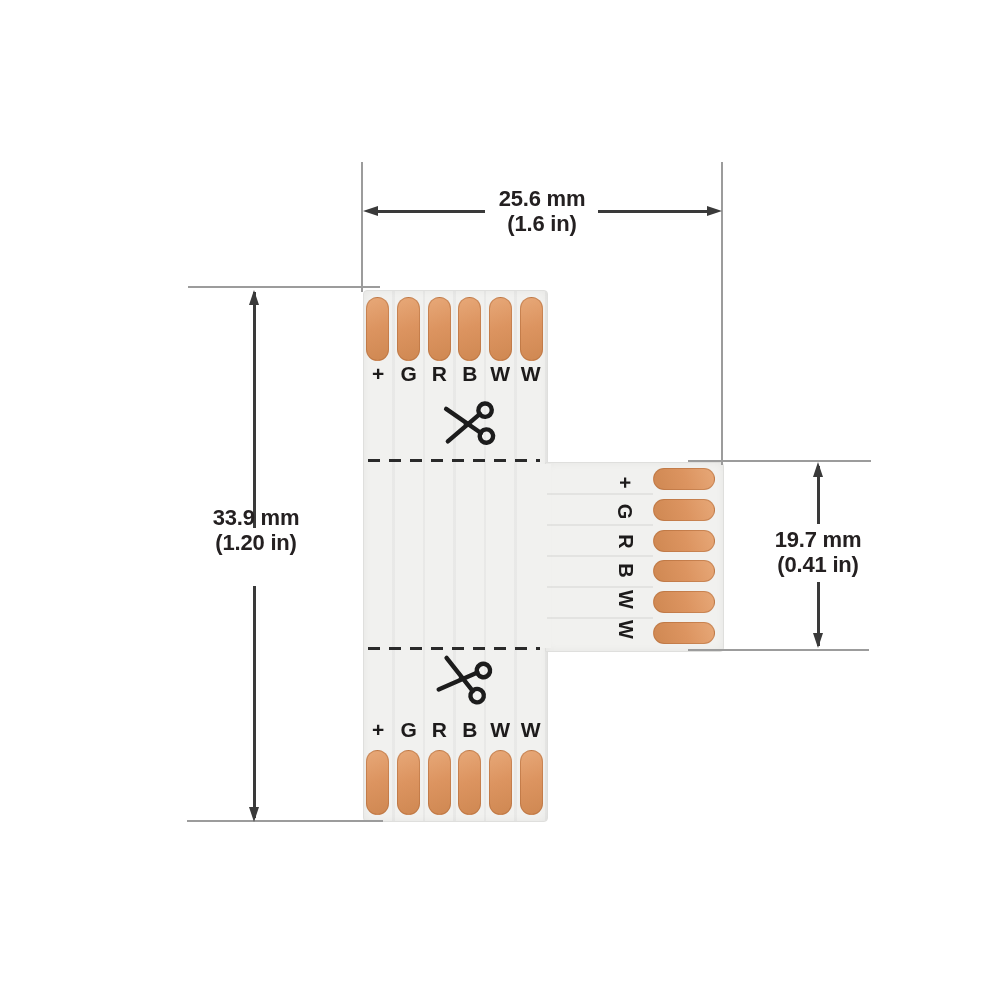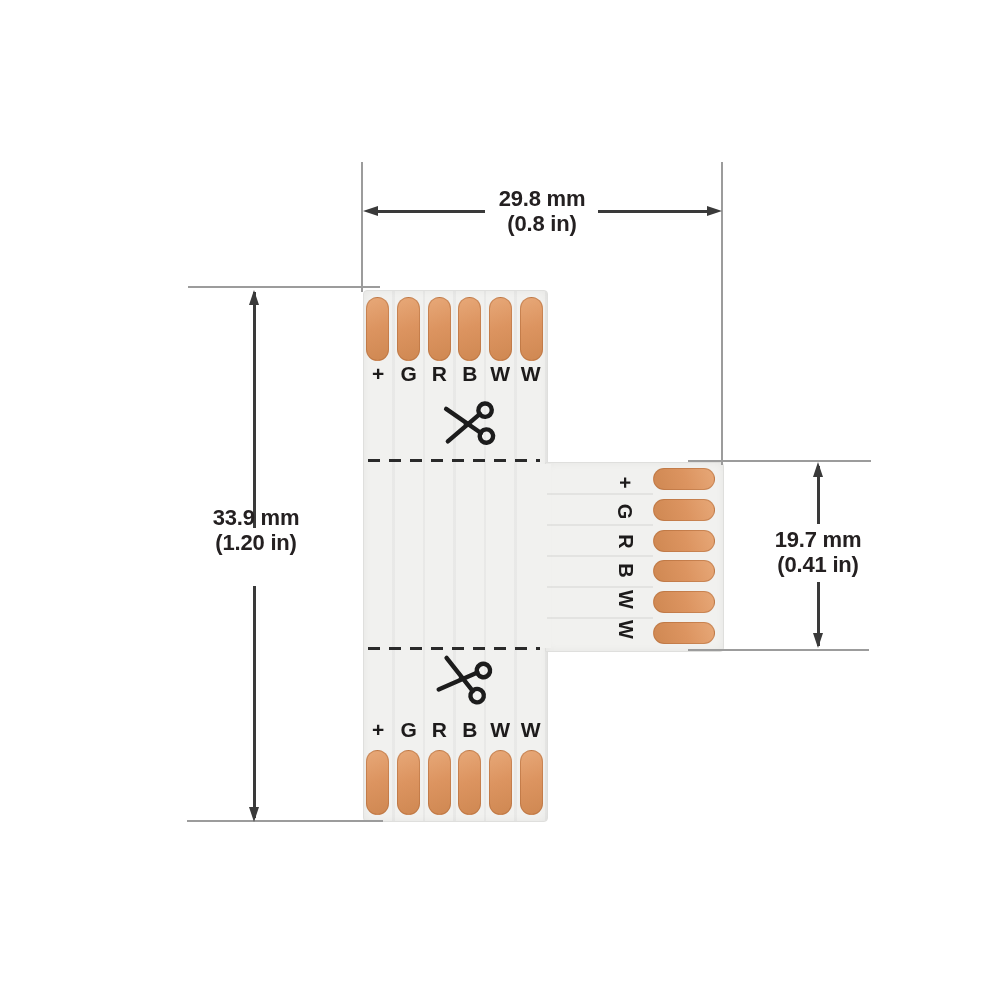--- a/index.html
+++ b/index.html
@@ -178,22 +178,22 @@
     <div class="pad"></div>
   </div>
 
   <div class="ext" style="left:361px;top:162px;width:2px;height:130px"></div>
   <div class="ext" style="left:721px;top:162px;width:2px;height:303px"></div>
   <div class="dline" style="left:377px;top:210px;width:108px;height:3px"></div>
   <div class="dline" style="left:598px;top:210px;width:110px;height:3px"></div>
   <div class="arr arr-left" style="left:363px;top:206px"></div>
   <div class="arr arr-right" style="left:707px;top:206px"></div>
   <div class="dim-text" style="left:392px;top:186px">
-    <div>29.8 mm</div>
-    <div>(0.8 in)</div>
+    <div>25.6 mm</div>
+    <div>(1.6 in)</div>
   </div>
 
   <div class="ext" style="left:188px;top:286px;width:192px;height:2px"></div>
   <div class="ext" style="left:187px;top:820px;width:196px;height:2px"></div>
   <div class="dline" style="left:253px;top:292px;width:3px;height:236px"></div>
   <div class="dline" style="left:253px;top:586px;width:3px;height:232px"></div>
   <div class="arr arr-up" style="left:249px;top:290px"></div>
   <div class="arr arr-down" style="left:249px;top:807px"></div>
   <div class="dim-text" style="left:106px;top:505px">
     <div>33.9 mm</div>

